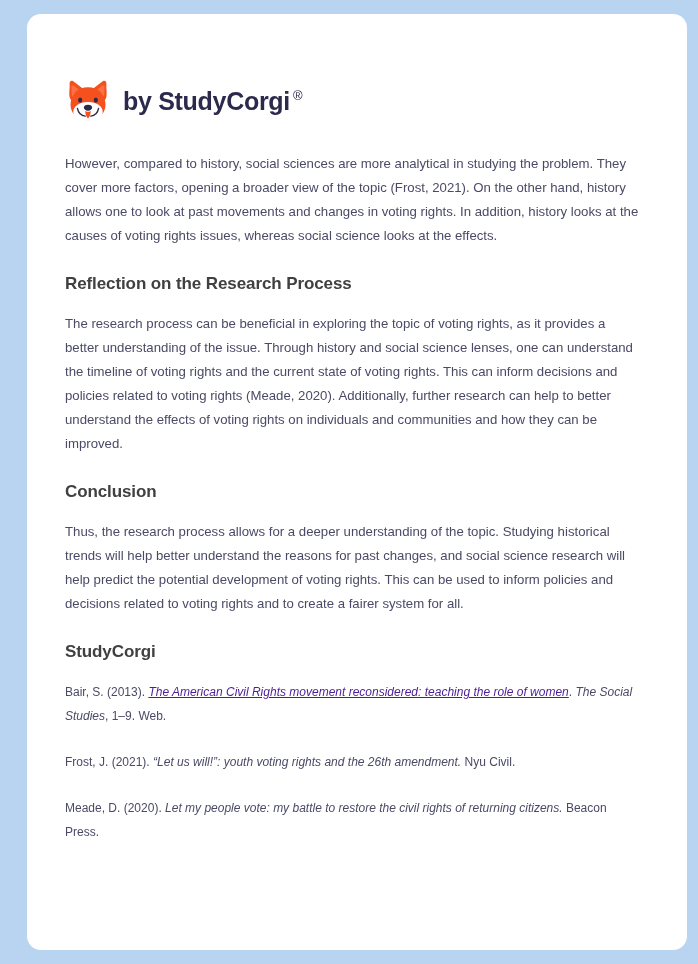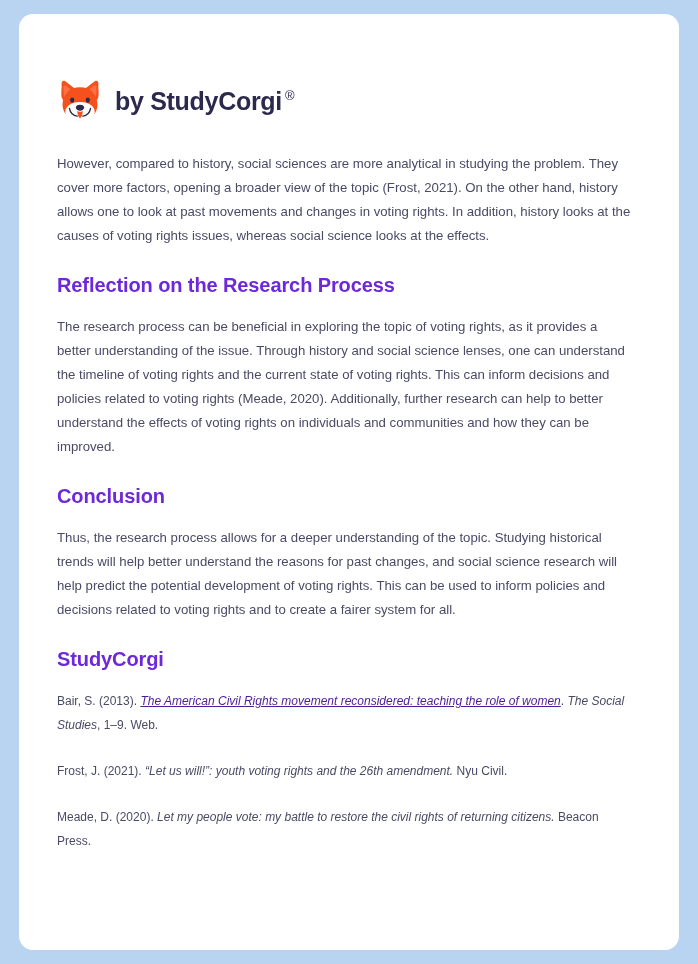--- a/index.html
+++ b/index.html
@@ -8,21 +8,21 @@
   }
   body {
     width: 698px;
     height: 964px;
     background: #b9d4f1;
     font-family: "Liberation Sans", sans-serif;
     overflow: hidden;
   }
   .page-card {
     position: absolute;
-    left: 19px;
+    left: 27px;
     top: 14px;
     width: 660px;
     height: 936px;
     background: #ffffff;
     border-radius: 14px;
     box-sizing: border-box;
     overflow: hidden;
   }
   .doc-header {
     display: flex;
@@ -81,23 +81,23 @@
     margin-top: 28px;
   }
   p.para {
     font-size: 13.2px;
     line-height: 24px;
     color: #4a4a66;
     margin: 0 0 26px 0;
     text-align: left;
   }
   h2.section-heading {
-    font-size: 20px;
+    font-size: 17px;
     font-weight: bold;
-    color: #6d28d9;
+    color: #404040;
     margin: 0 0 18px 0;
     letter-spacing: -0.1px;
   }
   .ref-block {
     margin-bottom: 22px;
   }
   p.reference {
     font-size: 12px;
     line-height: 24px;
     color: #4a4a66;

